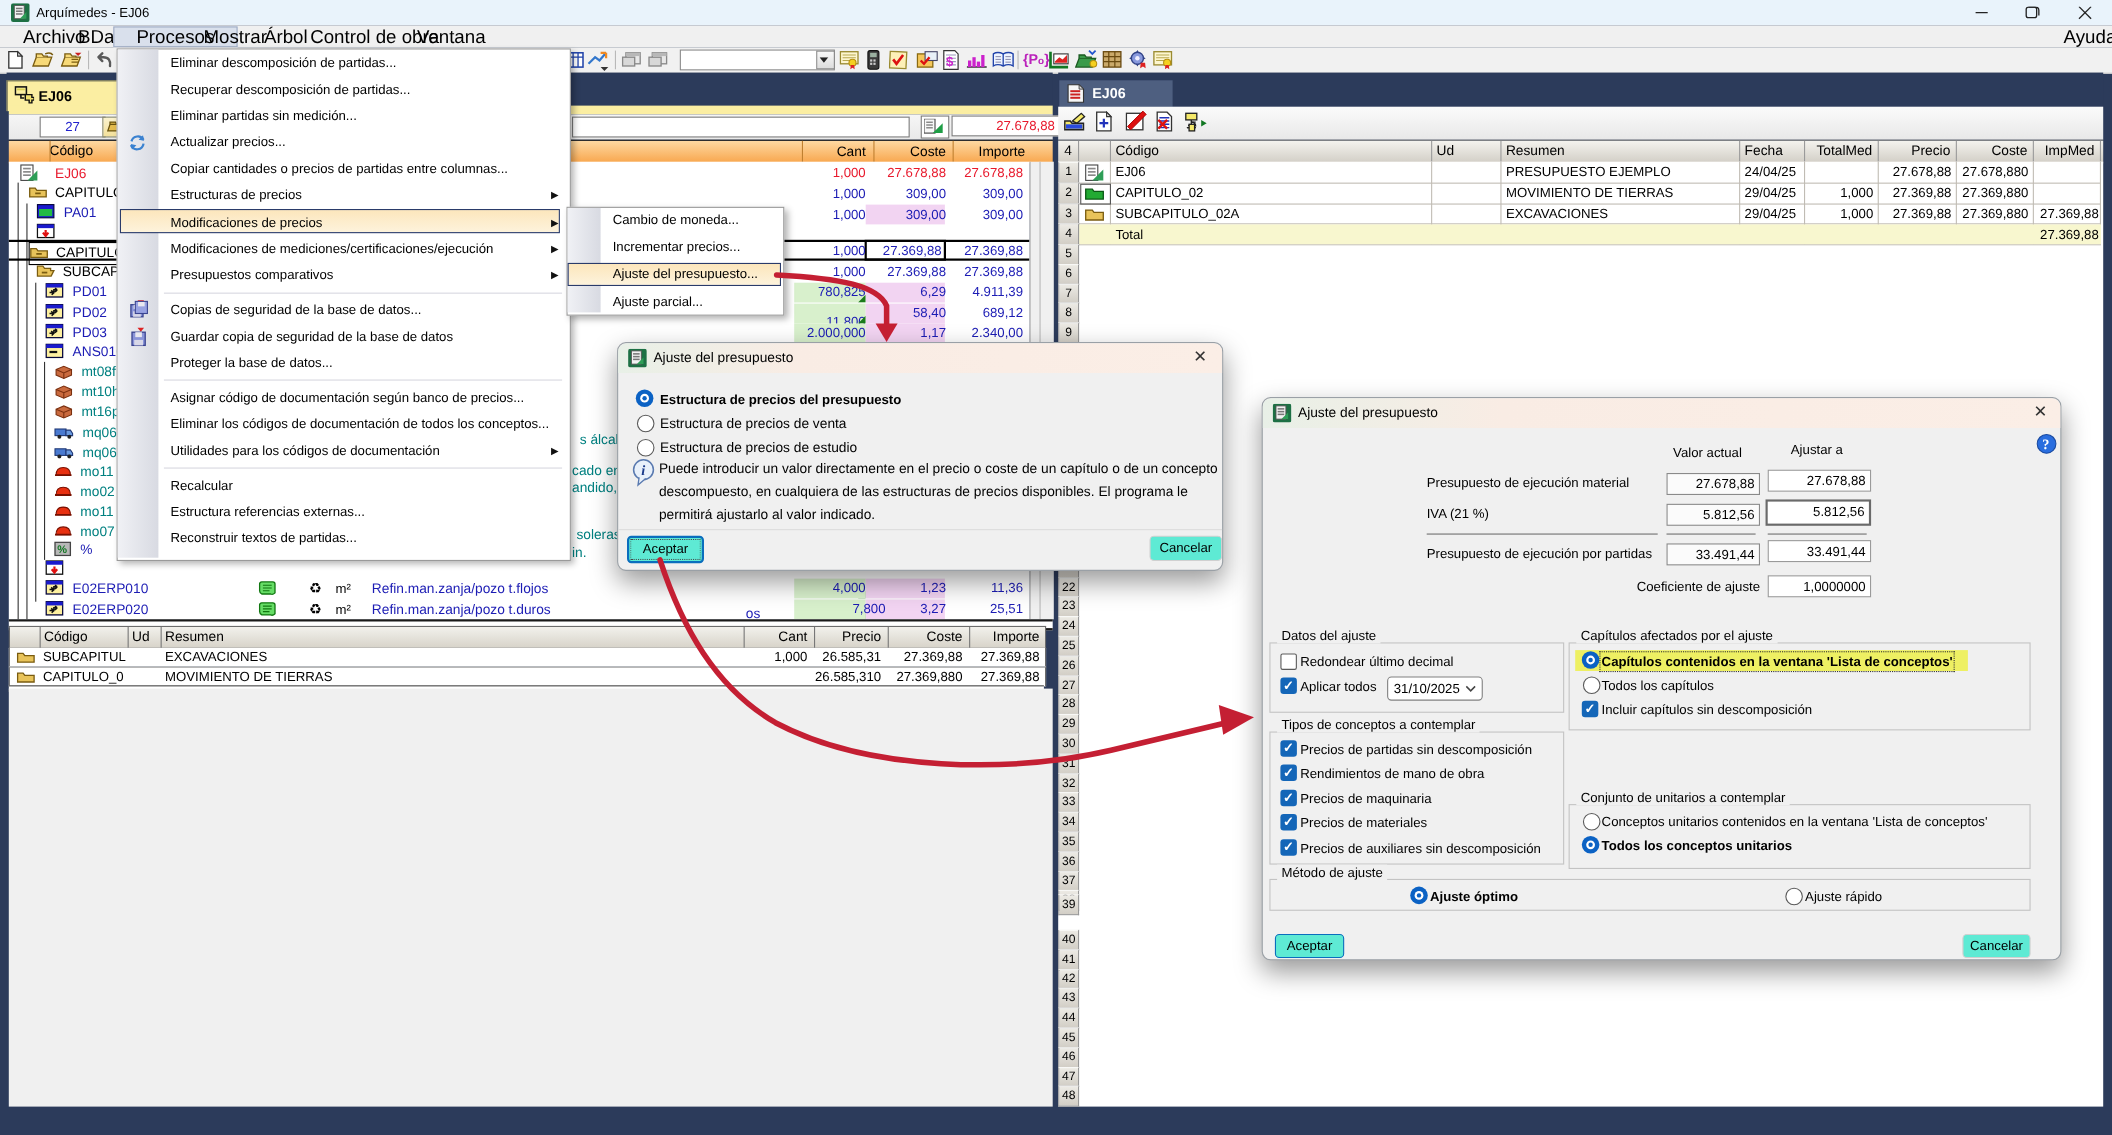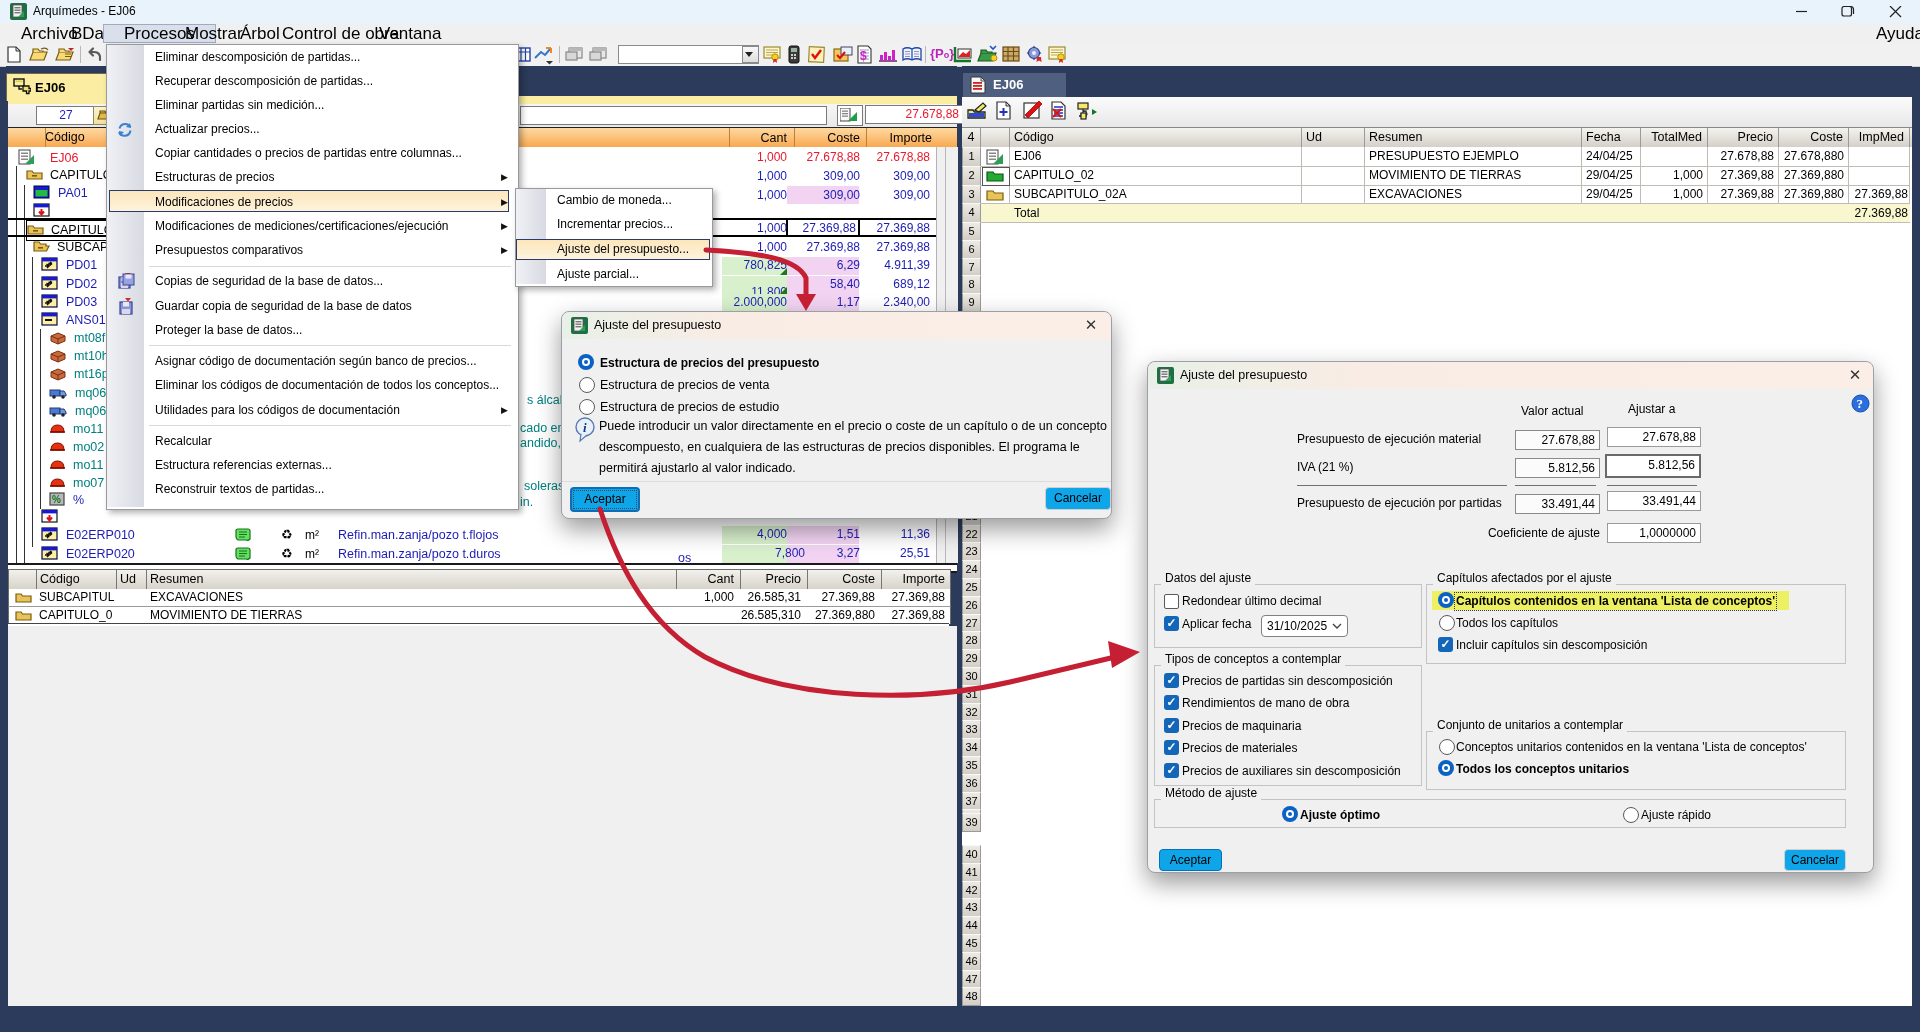--- a/index.html
+++ b/index.html
@@ -58,21 +58,21 @@
 .gbox{position:absolute;border:1px solid #c3c3c3}
 .glabel{position:absolute;background:#f0f0f0;padding:0 4px;font-size:12px;line-height:14px}
 .cb{position:absolute;width:13px;height:13px;border:1px solid #5a5a5a;border-radius:2px;background:#fff}
 .cbc{position:absolute;width:15px;height:15px;border-radius:3px;background:#1466b8;color:#fff;font-size:12px;line-height:15px;text-align:center;font-weight:700}
 .rad{position:absolute;width:14px;height:14px;border-radius:50%;border:1px solid #5a5a5a;background:#fff}
 .radsel{position:absolute;width:16px;height:16px;border-radius:50%;background:#0b62c4}
 .radsel:after{content:"";position:absolute;left:4px;top:4px;width:8px;height:8px;border-radius:50%;background:#fff}
 .radsel:before{content:"";position:absolute;left:6px;top:6px;width:4px;height:4px;border-radius:50%;background:#0b62c4;z-index:2}
 .lbl{position:absolute;font-size:12px;line-height:15px;white-space:nowrap}
 .fld{position:absolute;background:#fff;font-size:12px;text-align:right;line-height:18px}
-.btn{position:absolute;background:#0ea5e9;border:1px solid #d0d0d0;border-radius:4px;font-size:12px;text-align:center}
+.btn{position:absolute;background:#5eead4;border:1px solid #d0d0d0;border-radius:4px;font-size:12px;text-align:center}
 
 #arrows{left:0;top:0;width:1920px;height:1032px;pointer-events:none}
 </style>
 </head>
 <body>
 
 <div class="abs" id="titlebar">
   <svg class="abs" style="left:10px;top:3px" width="17" height="17">
       <rect x="0" y="0" width="17" height="17" rx="2" fill="#1d7044"></rect>
       <rect x="3" y="2" width="9" height="12" fill="#f2f2f2" stroke="#555" stroke-width="0.8"></rect>
@@ -435,21 +435,21 @@
   <svg class="abs" style="left:772px;top:390px" width="7" height="7">
       <path d="M7 0 L7 7 L0 7 Z" fill="#1a7a1a"></path>
     </svg>
   <svg class="abs" style="left:772px;top:409px" width="7" height="7">
       <path d="M7 0 L7 7 L0 7 Z" fill="#1a7a1a"></path>
     </svg>
 
   <div class="abs" style="left:714px;top:379px;width:65px;height:18px;background:#d8f0cc"></div>
   <div class="abs" style="left:779px;top:379px;width:72px;height:18px;background:#f2d4f2"></div>
   <div class="num blue" style="left:714px;top:378px;width:65px">4,000</div>
-  <div class="num blue" style="left:782px;top:378px;width:70px">1,51</div>
+  <div class="num blue" style="left:782px;top:378px;width:70px">1,23</div>
   <div class="num blue" style="left:854px;top:378px;width:68px">11,36</div>
   <div class="abs" style="left:714px;top:398px;width:65px;height:18px;background:#d8f0cc"></div>
   <div class="abs" style="left:779px;top:398px;width:72px;height:18px;background:#f2d4f2"></div>
   <div class="num blue" style="left:714px;top:397px;width:83px">7,800</div>
   <div class="num blue" style="left:782px;top:397px;width:70px">3,27</div>
   <div class="num blue" style="left:854px;top:397px;width:68px">25,51</div>
 </div>
 <div class="abs" id="lwin-scroll">
     <div style="position:absolute;left:8px;top:0;width:1px;height:416px;background:#b8b8b8"></div>
   </div>
@@ -786,21 +786,21 @@
   <div class="lbl" style="left:149px;top:134px">Presupuesto de ejecución por partidas</div>
   <div class="fld" style="left:367px;top:132px;width:79px;height:18px;border:1px solid #8a8a8a;padding-right:4px;background:#fbfbfb">33.491,44</div>
   <div class="fld" style="left:459px;top:129px;width:88px;height:18px;border:1px solid #9a9a9a;padding-right:4px">33.491,44</div>
   <div class="lbl" style="left:335px;top:164px;width:117px;text-align:right">Coeficiente de ajuste</div>
   <div class="fld" style="left:459px;top:161px;width:88px;height:18px;border:1px solid #9a9a9a;padding-right:4px">1,0000000</div>
   <div class="gbox" style="left:6px;top:222px;width:266px;height:62px"></div>
   <div class="glabel" style="left:13px;top:209px">Datos del ajuste</div>
   <div class="cb" style="left:16px;top:232px"></div>
   <div class="lbl" style="left:34px;top:232px">Redondear último decimal</div>
   <div class="cbc" style="left:16px;top:254px">✓</div>
-  <div class="lbl" style="left:34px;top:255px">Aplicar fecha</div>
+  <div class="lbl" style="left:34px;top:255px">Aplicar todos</div>
   <div style="position:absolute;left:113px;top:253px;width:85px;height:20px;background:#fff;border:1px solid #808080;border-radius:4px">
       <div style="position:absolute;left:5px;top:3px;font-size:12px">31/10/2025</div>
       <svg style="position:absolute;right:5px;top:7px" width="10" height="7">
         <path d="M1 1 L5 5 L9 1" fill="none" stroke="#444" stroke-width="1.4"></path>
       </svg>
     </div>
   <div class="gbox" style="left:6px;top:303px;width:266px;height:119px"></div>
   <div class="glabel" style="left:13px;top:290px">Tipos de conceptos a contemplar</div>
   <div class="cbc" style="left:16px;top:311px">✓</div>
   <div class="lbl" style="left:34px;top:312px">Precios de partidas sin descomposición</div>

